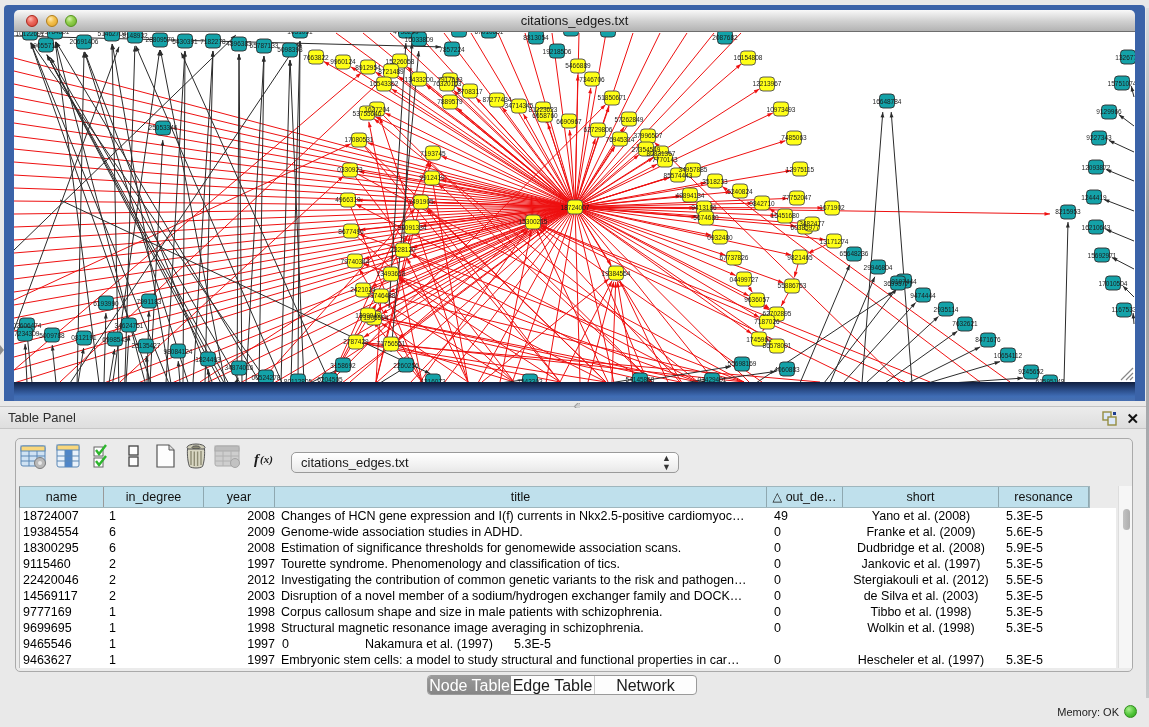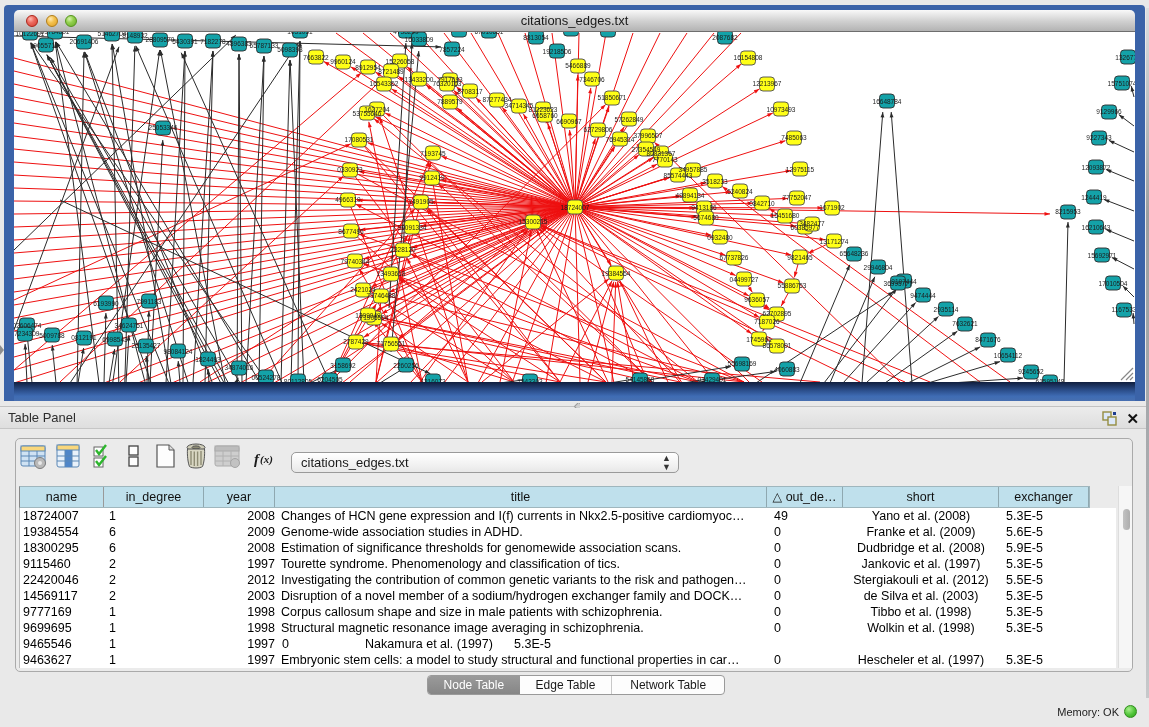--- a/index.html
+++ b/index.html
@@ -45,22 +45,22 @@
 .c3 { width:492px; padding-left:6px; }
 .c4 { width:76px; padding-left:7px; }
 .c5 { width:156px; text-align:center; }
 .c6 { width:90px; padding-left:7px; }
 #h0 { width:84px; background:#e7e7e7; border-right:1px solid #999 !important; }
 #h1 { width:100px; } #h2 { width:71px; } #h3 { width:492px; }
 #h4 { width:76px; } #h5 { width:156px; } #h6 { width:90px; }
 #vscroll { position:absolute; right:0px; top:47px; width:14px; height:182px; background:#f6f6f6; border-left:1px solid #ddd; }
 #vscroll .thumb { position:absolute; left:4px; top:23px; width:7px; height:21px; background:linear-gradient(90deg,#c2c2c2,#adadad); border-radius:5px; }
 
-#tabs { position:absolute; left:427px; top:675px; width:298px; height:20px; display:flex;
-  border:1px solid #9a9a9a; border-radius:4px; background:#fdfdfd; font-size:12px; overflow:hidden; }
+#tabs { position:absolute; left:427px; top:675px; width:270px; height:20px; display:flex;
+  border:1px solid #9a9a9a; border-radius:4px; background:#fdfdfd; font-size:16px; overflow:hidden; }
 #tabs div { line-height:19px; text-align:center; color:#1a1a1a; }
 #tabs .sel { background:linear-gradient(#9a9a9a,#868686); color:#fff; }
 #tabs .sep { width:1px; background:#c8c8c8; }
 #memory { position:absolute; right:30px; top:706px; font-size:11px; color:#222; }
 #memdot { position:absolute; right:12px; top:705px; width:13px; height:13px; border-radius:50%;
   background:radial-gradient(circle at 35% 30%, #a8f08c, #4fc438 55%, #2f9e1e); border:1px solid #2e8c1a; }
 </style></head>
 <body>
 <div id="stage">
   <div id="win">
@@ -948,21 +948,21 @@
       </svg>
       <div id="combo">citations_edges.txt<div class="arr">▲<br>▼</div></div>
     </div>
     <div id="thead">
       <div id="h0">name</div>
         <div id="h1">in_degree</div>
         <div id="h2">year</div>
         <div id="h3">title</div>
         <div id="h4">△ out_de…</div>
         <div id="h5">short</div>
-        <div id="h6">exchanger</div>
+        <div id="h6">resonance</div>
     </div>
     <div id="tbody">
 <div class="tr">
           <div class="c0">18724007</div>
           <div class="c1">1</div>
           <div class="c2">2008</div>
           <div class="c3">Changes of HCN gene expression and I(f) currents in Nkx2.5-positive cardiomyoc…</div>
           <div class="c4">49</div>
           <div class="c5">Yano et al. (2008)</div>
           <div class="c6">5.3E-5</div>

